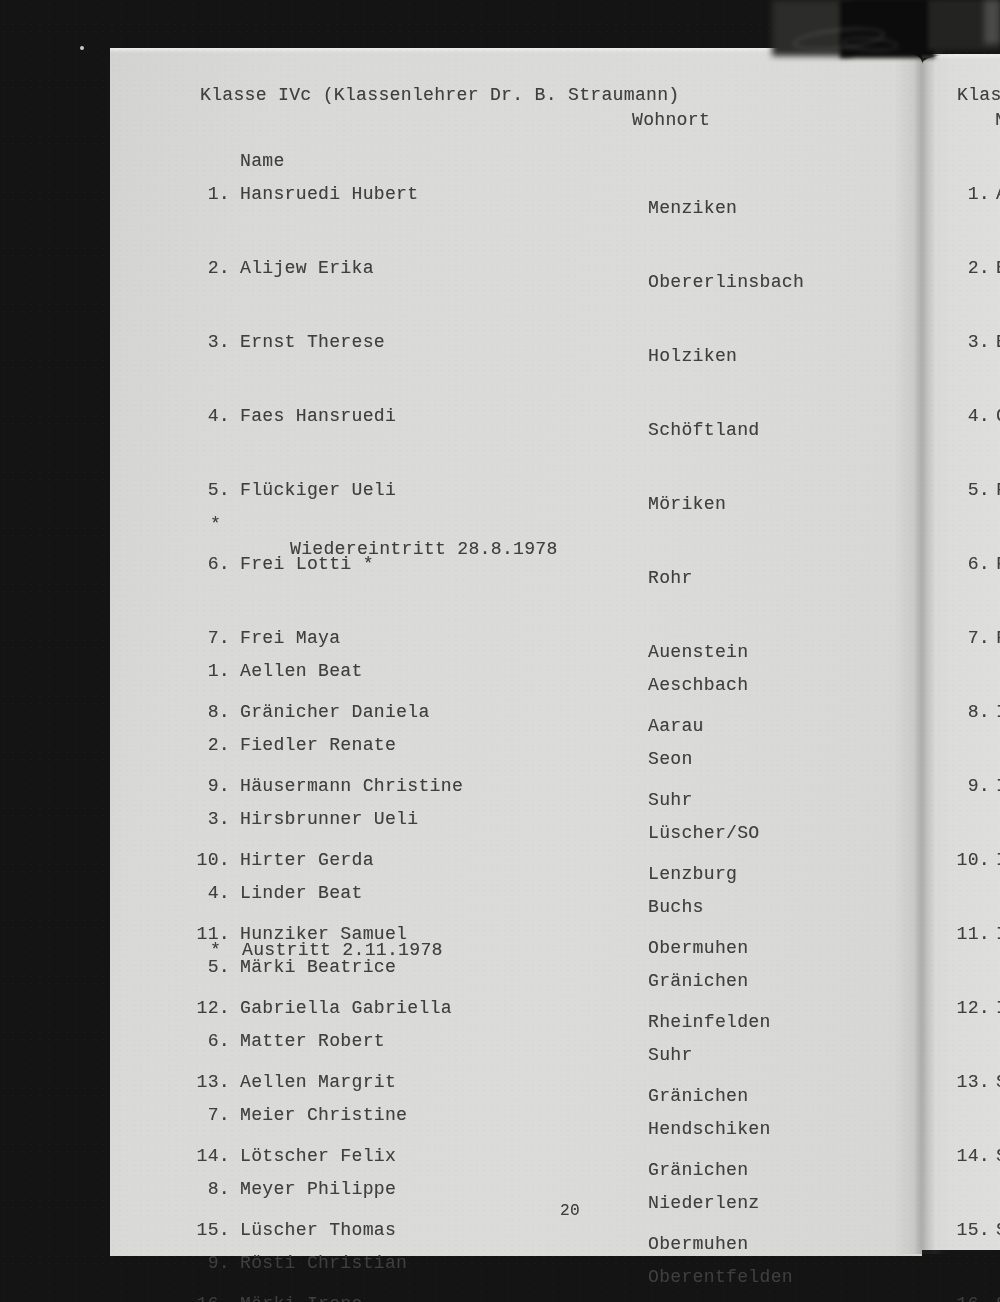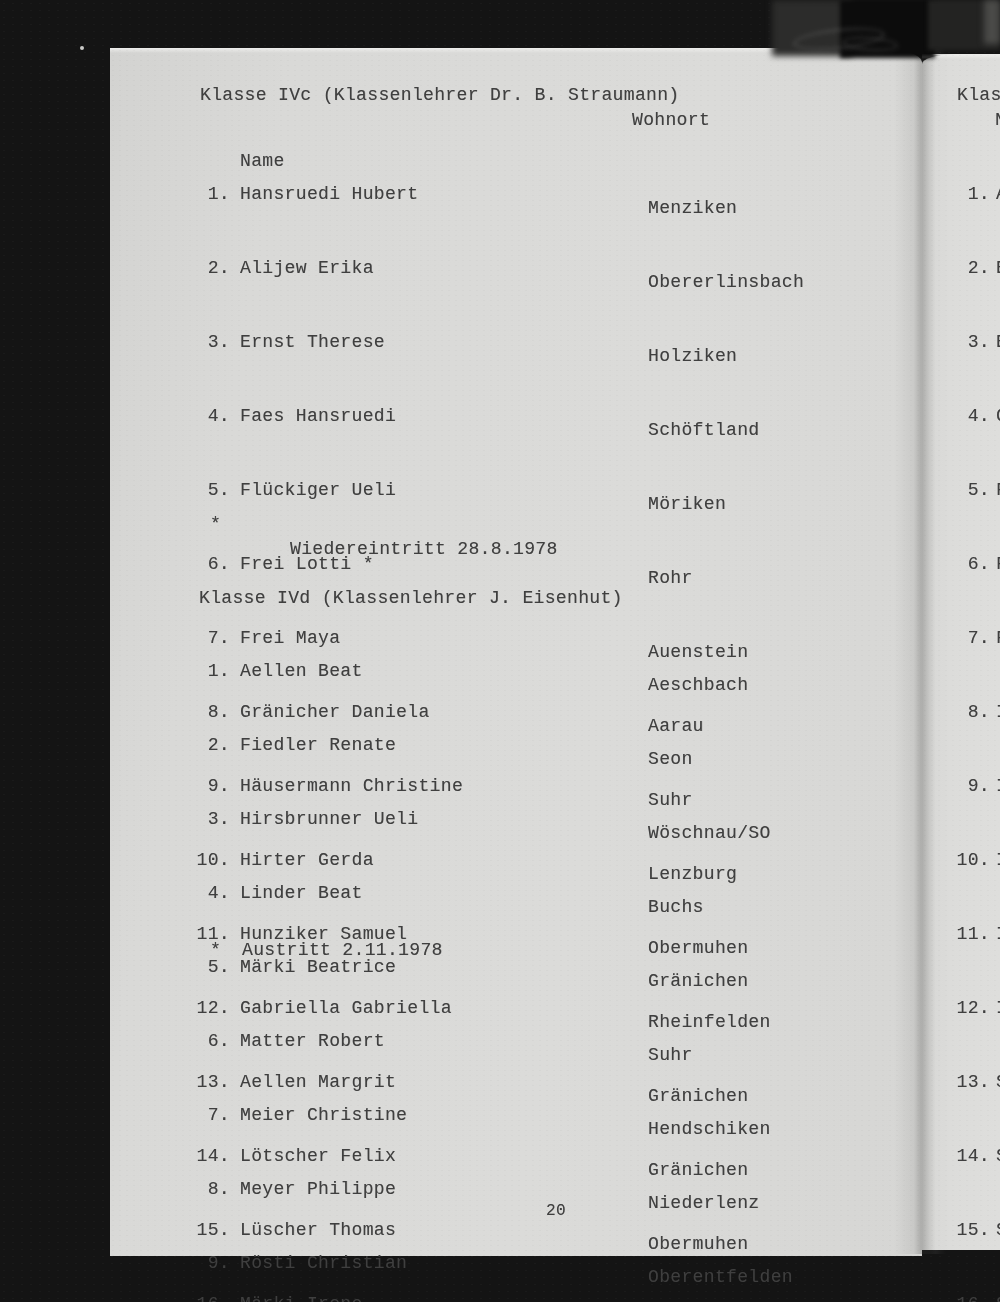--- a/index.html
+++ b/index.html
@@ -71,21 +71,21 @@
   .row{position:relative;height:18.5px;}
   .row span{position:absolute;top:0;}
   .row .num{left:0;width:66px;text-align:right;}
   .row .nm{left:76px;}
   .row .ort{left:484px;margin-top:14px;}
   .fn1-star{left:210px;top:515px;}
   .fn1-text{left:242px;top:540px;margin-left:48px;}
   .sec2-title{left:199px;top:589px;}
   .fn2-star{left:210px;top:941px;}
   .fn2-text{left:242px;top:941px;}
-  .page-num{left:546px;top:1202px;width:48px;font-size:16px;}
+  .page-num{left:546px;top:1202px;width:48px;text-align:center;font-size:16px;}
   
   .np-title{left:957px;top:86px;}
   .np-namefrag{left:995px;top:111px;}
   .list-np{left:950px;top:148px;width:60px;}
   .list-np .num{left:0;width:40px;text-align:right;}
   .list-np .frag{left:46px;}
 </style>
 </head>
 <body>
 
@@ -208,39 +208,38 @@
   
 
   
 
   
 </div>
 
   <div class="tw fn1-star">*</div>
   <div class="tw fn1-text">Wiedereintritt 28.8.1978</div>
 
-  <div class="tw sec2-title">Klasse IVd (Klassenlehrer J. Eisenhut)</div>
 
   <div class="tw list list-2">
   <div class="row">
     <span class="num">1.</span>
     <span class="nm">Aellen Beat</span>
     <span class="ort">Aeschbach</span>
   </div>
 
   <div class="row">
     <span class="num">2.</span>
     <span class="nm">Fiedler Renate</span>
     <span class="ort">Seon</span>
   </div>
 
   <div class="row">
     <span class="num">3.</span>
     <span class="nm">Hirsbrunner Ueli</span>
-    <span class="ort">Wöschnau/SO</span>
+    <span class="ort">Lüscher/SO</span>
   </div>
 
   <div class="row">
     <span class="num">4.</span>
     <span class="nm">Linder Beat</span>
     <span class="ort">Buchs</span>
   </div>
 
   <div class="row">
     <span class="num">5.</span>

